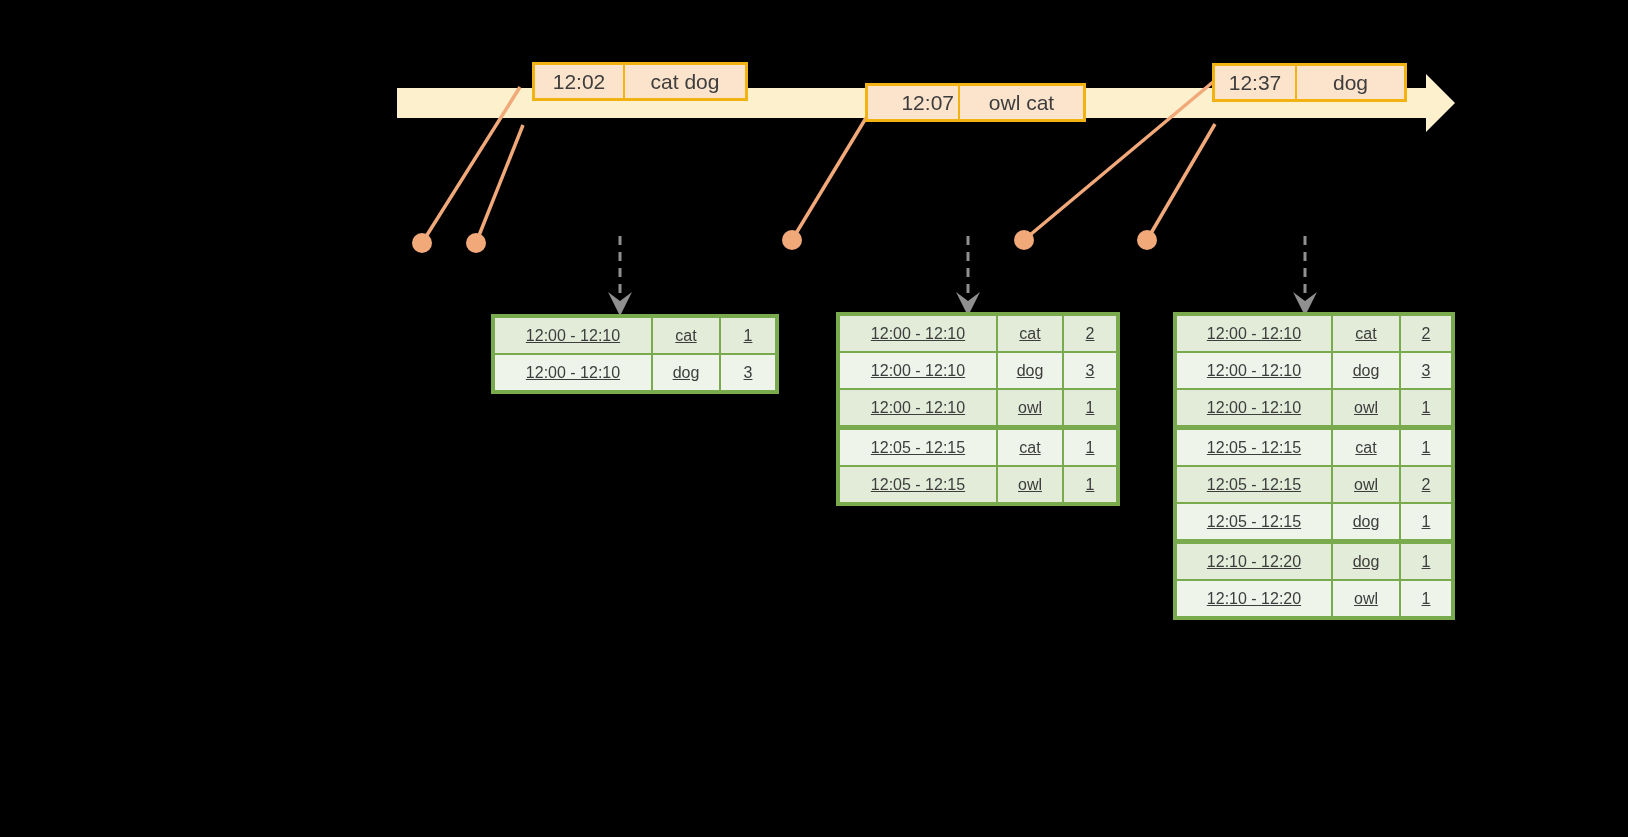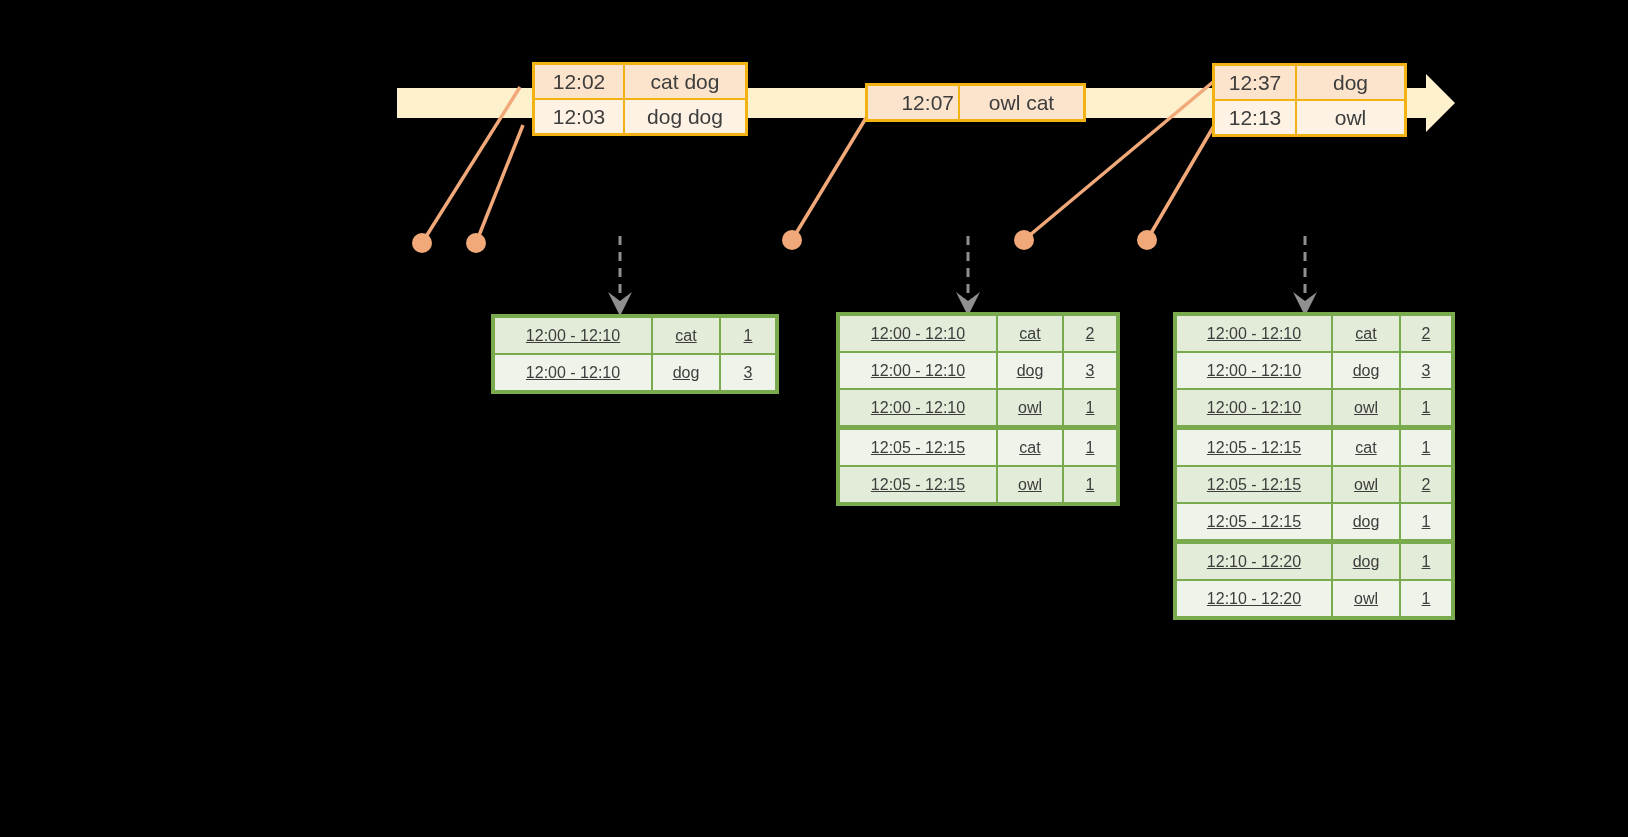--- a/index.html
+++ b/index.html
@@ -81,48 +81,40 @@
     </g>
   </svg>
 
   <div class="abs etable et-a" style="left:532px;top:62px">
     <table>
         <tbody>
           <tr class="row-dark">
             <td>12:02</td>
             <td>cat dog</td>
           </tr>
-          <tr class="row-light">
-            <td>12:03</td>
-            <td>dog dog</td>
-          </tr>
         </tbody>
       </table>
   </div>
   <div class="abs etable et-b" style="left:865px;top:83px">
     <table>
         <tbody>
           <tr class="row-dark">
             <td>12:07</td>
             <td>owl cat</td>
           </tr>
         </tbody>
       </table>
   </div>
   <div class="abs etable et-c" style="left:1212px;top:63px">
     <table>
         <tbody>
           <tr class="row-dark">
             <td>12:37</td>
             <td>dog</td>
           </tr>
-          <tr class="row-light">
-            <td>12:13</td>
-            <td>owl</td>
-          </tr>
         </tbody>
       </table>
   </div>
 
   <div class="abs gtable gt-1" style="left:491px;top:314px">
     <table>
         <tbody>
           <tr class="row-dark">
             <td>12:00 - 12:10</td>
             <td>cat</td>

